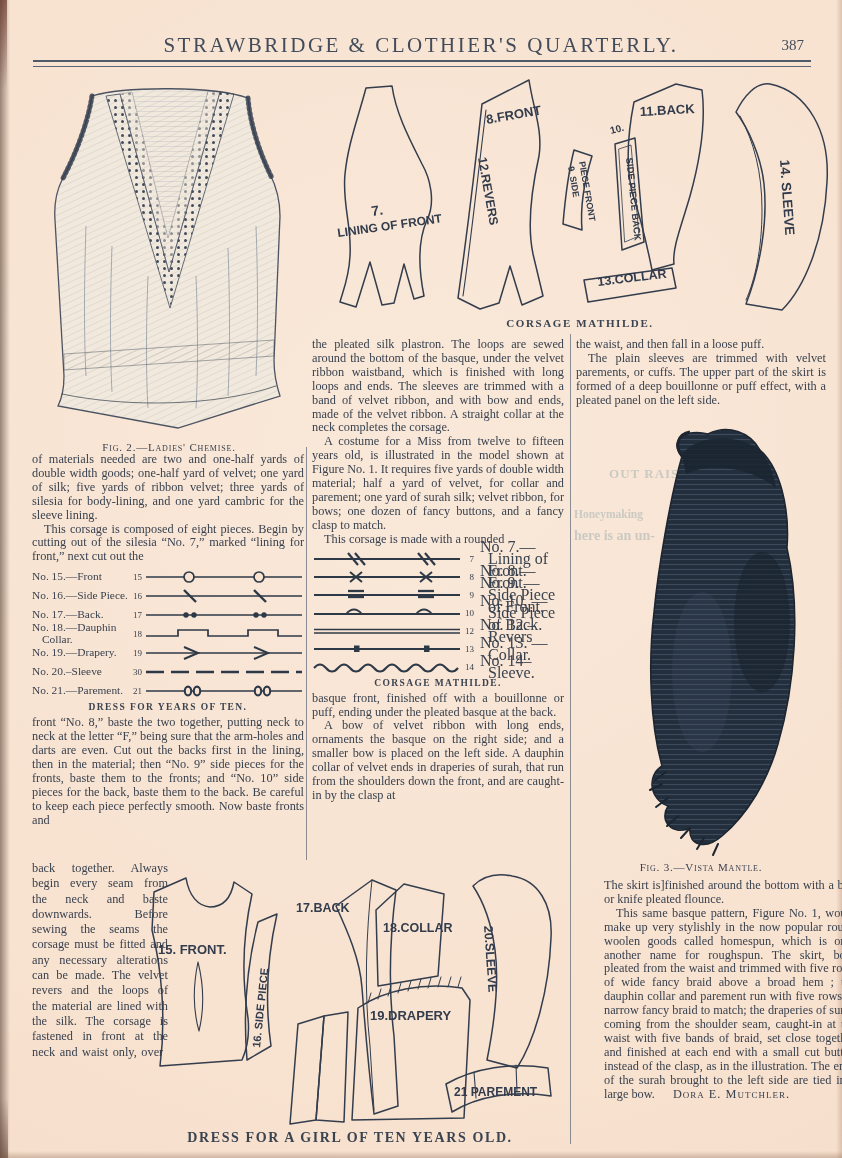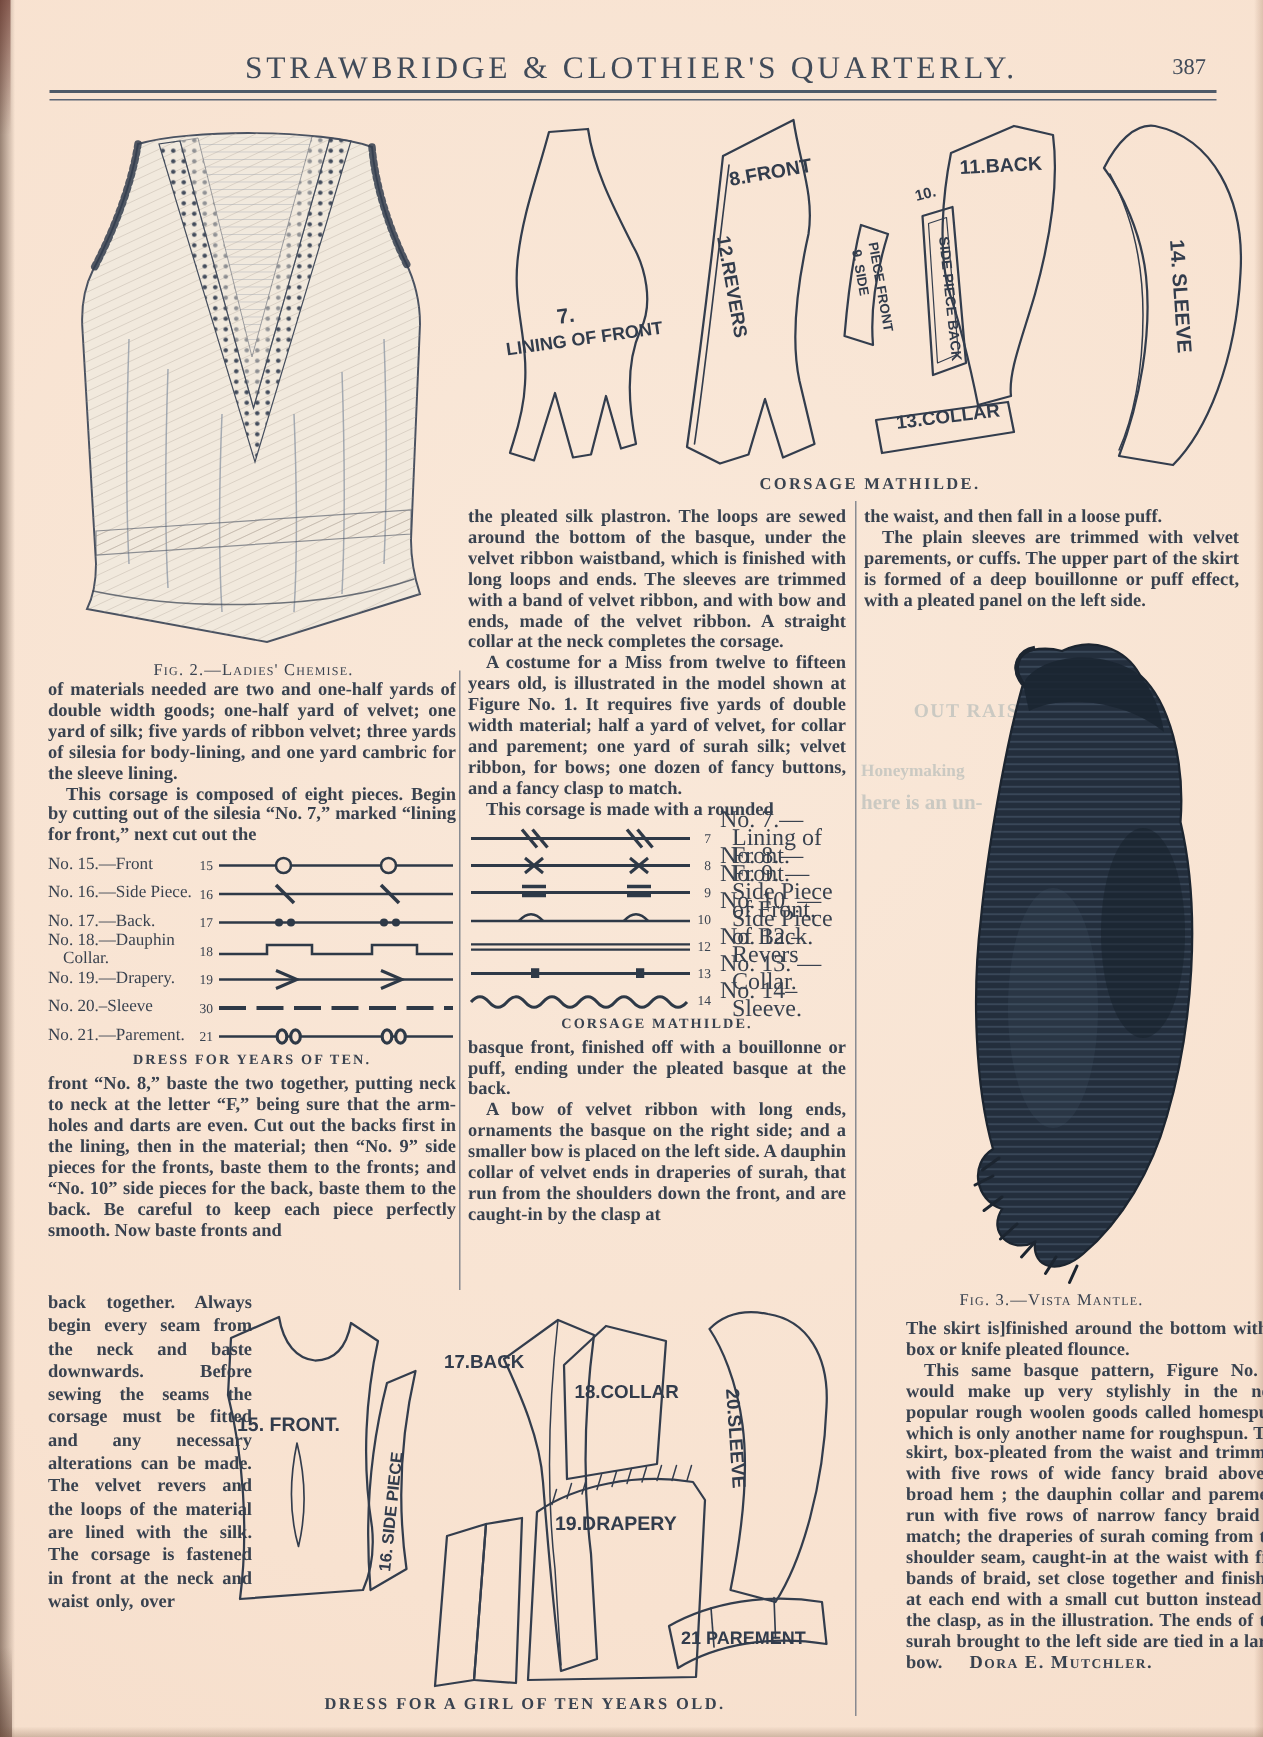--- a/index.html
+++ b/index.html
@@ -18,21 +18,21 @@
     background:linear-gradient(0deg,rgba(120,86,64,.30),rgba(120,86,64,0));}
   .hdr-title{position:absolute;left:0;top:33px;width:842px;text-align:center;
     font-size:21px;letter-spacing:2.5px;color:#414b59;}
   .hdr-num{position:absolute;top:37px;right:38px;font-size:15px;color:#414b59;}
   .rule-double{position:absolute;left:33px;top:60px;width:778px;height:4px;
     border-top:2px solid #4e5a68;border-bottom:1px solid #5a6575;}
   .vdiv{position:absolute;width:1px;background:#5a6575;opacity:.7;}
   #vdiv1{left:306px;top:447px;height:413px;}
   #vdiv2{left:570px;top:334px;height:810px;}
   .col{position:absolute;}
-  p{margin:0;text-align:justify;font-size:12.3px;line-height:13.9px;font-weight:bold;}
+  p{margin:0;text-align:justify;font-size:12.3px;line-height:13.9px;}
   p.ind{text-indent:12px;}
   .narrowp{line-height:15.3px;word-spacing:1.5px;}
   .figcap{position:absolute;text-align:center;font-size:11px;font-weight:normal;
     font-variant:small-caps;letter-spacing:.8px;color:#3a4350;}
   .capspaced{position:absolute;text-align:center;font-size:11px;font-weight:bold;
     letter-spacing:1.6px;color:#3a4350;}
   .listcap{text-align:center;font-size:9.5px;font-weight:bold;letter-spacing:1.4px;
     margin-top:2px;color:#3a4350;}
   .seamrow{display:flex;align-items:center;height:19px;}
   .seamrow .lbl{width:92px;font-size:11.4px;line-height:11.8px;padding-left:10px;text-indent:-10px;}
@@ -343,14 +343,14 @@
       <path d="M376,197 L377,224" stroke-width="1.1"></path>
     </g>
     <text class="pl" font-size="13" x="18" y="86">15. FRONT.</text>
     <text class="pl" font-size="11" x="120" y="180" transform="rotate(-84 120 180)">16. SIDE PIECE</text>
     <text class="pl" font-size="12.5" x="156" y="44">17.BACK</text>
     <text class="pl" font-size="12.5" x="243" y="64">18.COLLAR</text>
     <text class="pl" font-size="13" x="230" y="152">19.DRAPERY</text>
     <text class="pl" font-size="12.5" x="344" y="58" transform="rotate(86 344 58)">20.SLEEVE</text>
     <text class="pl" font-size="12" x="314" y="228">21 PAREMENT</text>
   </svg>
-  <div class="capspaced" style="left:140px;top:1130px;width:420px;font-size:11px">DRESS FOR A GIRL OF TEN YEARS OLD.</div>
+  <div class="capspaced" style="left:140px;top:1130px;width:420px;font-size:14px">DRESS FOR A GIRL OF TEN YEARS OLD.</div>
 </div>
 
 </body></html>

